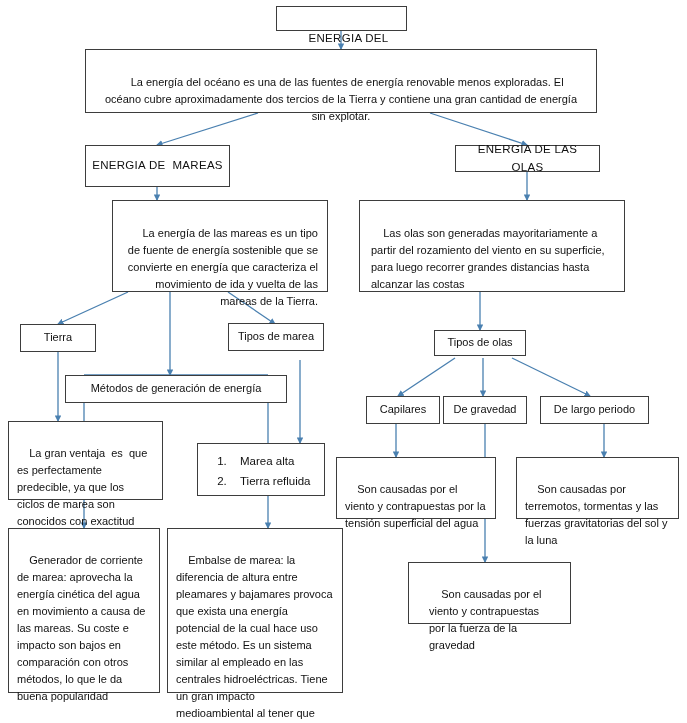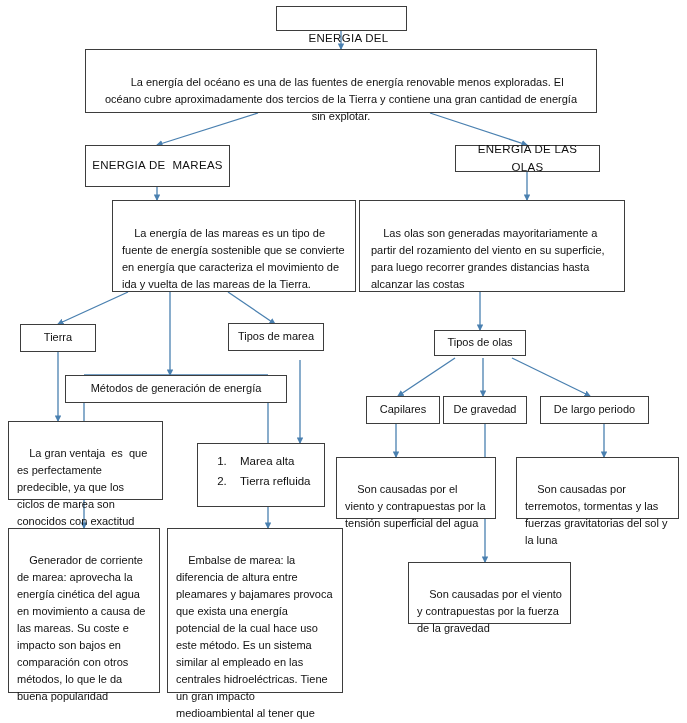--- a/index.html
+++ b/index.html
@@ -118,21 +118,21 @@
   </div>
 
   <div class="node caps mid" style="left:85px; top:145px; width:145px; height:42px;">
     <span>ENERGIA DE  MAREAS</span>
   </div>
 
   <div class="node caps mid" style="left:455px; top:145px; width:145px; height:27px;">
     <span>ENERGIA DE LAS OLAS</span>
   </div>
 
-  <div class="node body" style="left:112px; top:200px; width:244px; height:92px; padding:7px 9px;">
+  <div class="node body" style="left:112px; top:200px; width:216px; height:92px; padding:7px 9px;text-align:right;">
     <span>La energía de las mareas es un tipo de fuente de energía sostenible que se convierte en energía que caracteriza el movimiento de ida y vuelta de las mareas de la Tierra.</span>
   </div>
 
   <div class="node body" style="left:359px; top:200px; width:266px; height:92px; padding:7px 11px;">
     <span>Las olas son generadas mayoritariamente a partir del rozamiento del viento en su superficie, para luego recorrer grandes distancias hasta alcanzar las costas</span>
   </div>
 
   <div class="node mid" style="left:20px; top:324px; width:76px; height:28px;">
     <span>Tierra</span>
   </div>
@@ -158,21 +158,21 @@
   </div>
 
   <div class="node mid" style="left:540px; top:396px; width:109px; height:28px;">
     <span>De largo periodo</span>
   </div>
 
   <div class="node body" style="left:8px; top:421px; width:155px; height:79px; padding:6px 8px;">
     <span>La gran ventaja  es  que es perfectamente predecible, ya que los ciclos de marea son conocidos con exactitud</span>
   </div>
 
-  <div class="list-node" style="left:197px; top:443px; width:128px; height:64px;">
+  <div class="list-node" style="left:197px; top:443px; width:128px; height:53px;">
     <ol>
       <li>Marea alta</li>
       <li>Tierra refluida</li>
     </ol>
   </div>
 
   <div class="node body" style="left:336px; top:457px; width:160px; height:62px; padding:6px 8px;">
     <span>Son causadas por el viento y contrapuestas por la tensión superficial del agua</span>
   </div>
 
@@ -181,17 +181,17 @@
   </div>
 
   <div class="node body" style="left:516px; top:457px; width:163px; height:62px; padding:6px 8px;">
     <span>Son causadas por terremotos, tormentas y las fuerzas gravitatorias del sol y la luna</span>
   </div>
 
   <div class="node body" style="left:167px; top:528px; width:176px; height:165px; padding:6px 8px;">
     <span>Embalse de marea: la diferencia de altura entre pleamares y bajamares provoca que exista una energía potencial de la cual hace uso este método. Es un sistema similar al empleado en las centrales hidroeléctricas. Tiene un gran impacto medioambiental al tener que instalarse en estuarios.</span>
   </div>
 
-  <div class="node body" style="left:408px; top:562px; width:163px; height:62px; padding:6px 8px;">
+  <div class="node body" style="left:408px; top:562px; width:163px; height:62px; padding:6px 20px;">
     <span>Son causadas por el viento y contrapuestas por la fuerza de la gravedad</span>
   </div>
 
 </div>
 
 </body></html>

